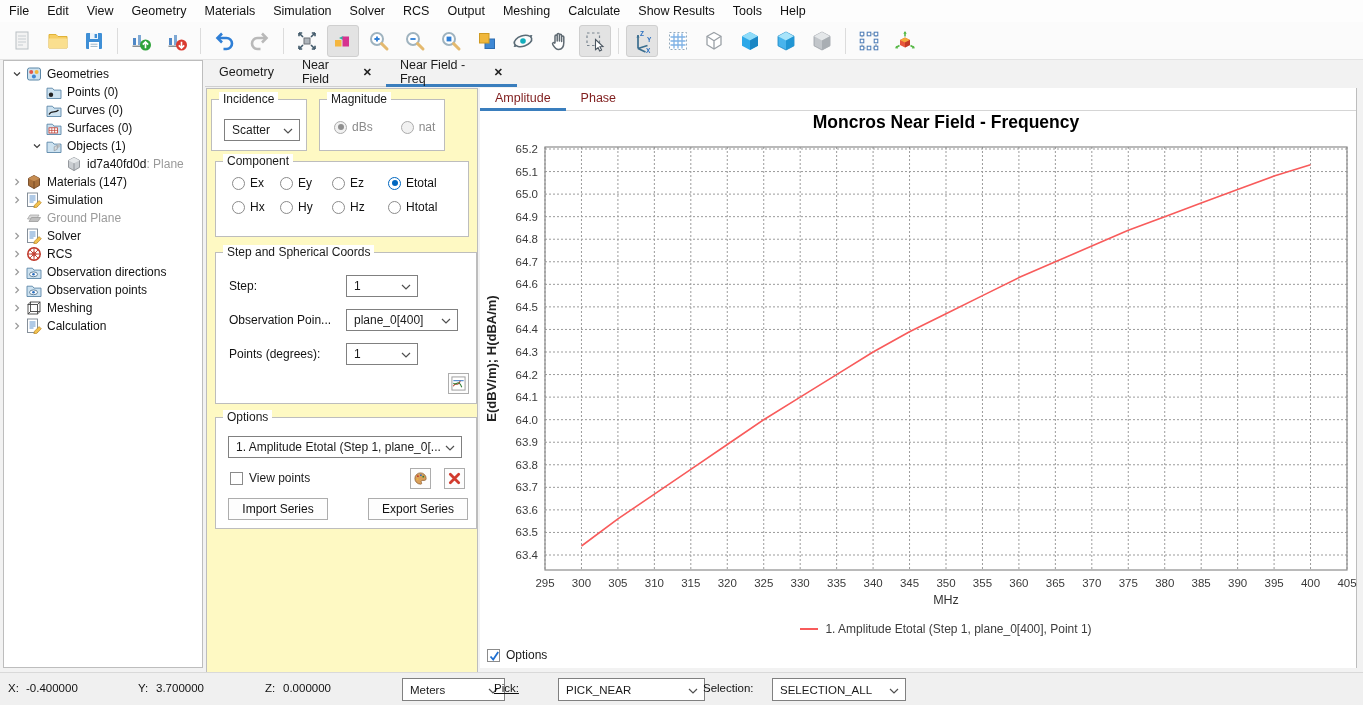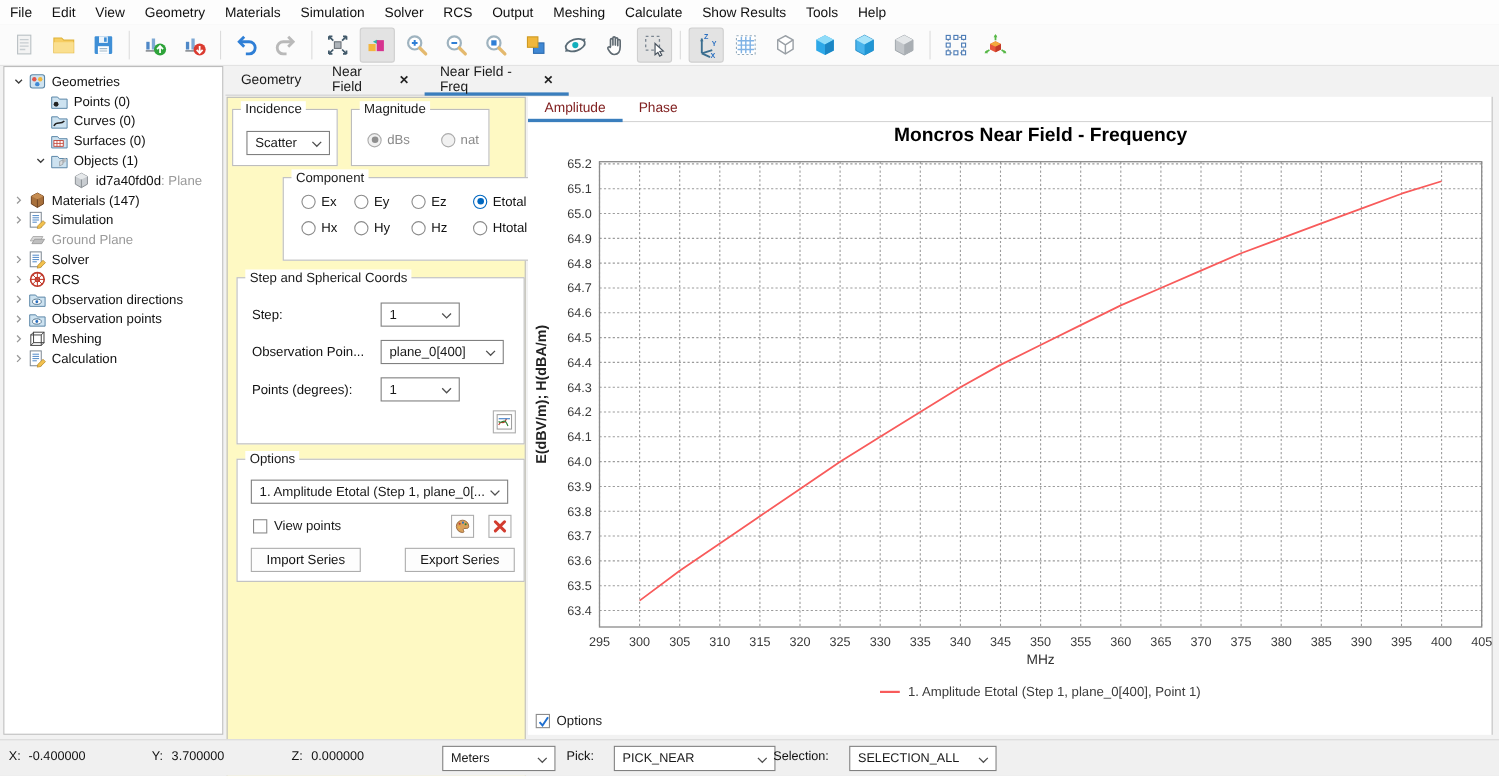--- a/index.html
+++ b/index.html
@@ -482,21 +482,21 @@
             <span class="rb"></span>
             <span class="rl">dBs</span>
           </label>
           <label class="radio disabled">
             <span class="rb"></span>
             <span class="rl">nat</span>
           </label>
         </div>
     </div>
 
-    <div class="gbox" style="left:8px;top:72px;width:254px;height:76px;margin-left:42px;">
+    <div class="gbox" style="left:8px;top:72px;width:254px;height:76px;">
       <span class="leg">Component</span>
       <div style="position:absolute;left:16px;top:14px;width:228px;display:grid;grid-template-columns:48px 52px 56px 64px;row-gap:10px;">
           <label class="radio">
             <span class="rb"></span>
             <span class="rl">Ex</span>
           </label>
           <label class="radio">
             <span class="rb"></span>
             <span class="rl">Ey</span>
           </label>
@@ -717,21 +717,21 @@
     <span class="slabel" style="left:138px;">Y:</span>
     <span class="sval" style="left:156px;">3.700000</span>
     <span class="slabel" style="left:265px;">Z:</span>
     <span class="sval" style="left:283px;">0.000000</span>
     <div class="scombo" style="left:387px;width:103px;">
       <span>Meters</span>
       <svg class="cv" width="10" height="7" viewBox="0 0 10 7">
           <path d="M1 1l4 4 4-4" stroke="#505050" fill="none" stroke-width="1.2"></path>
         </svg>
     </div>
-    <span class="slabel" style="left:515px;">Pick:</span>
+    <span class="slabel" style="left:494px;text-decoration:underline;">Pick:</span>
     <div class="scombo" style="left:543px;width:147px;">
       <span>PICK_NEAR</span>
       <svg class="cv" width="10" height="7" viewBox="0 0 10 7">
           <path d="M1 1l4 4 4-4" stroke="#505050" fill="none" stroke-width="1.2"></path>
         </svg>
     </div>
     <span class="slabel" style="left:703px;">Selection:</span>
     <div class="scombo" style="left:757px;width:134px;">
       <span>SELECTION_ALL</span>
       <svg class="cv" width="10" height="7" viewBox="0 0 10 7">

